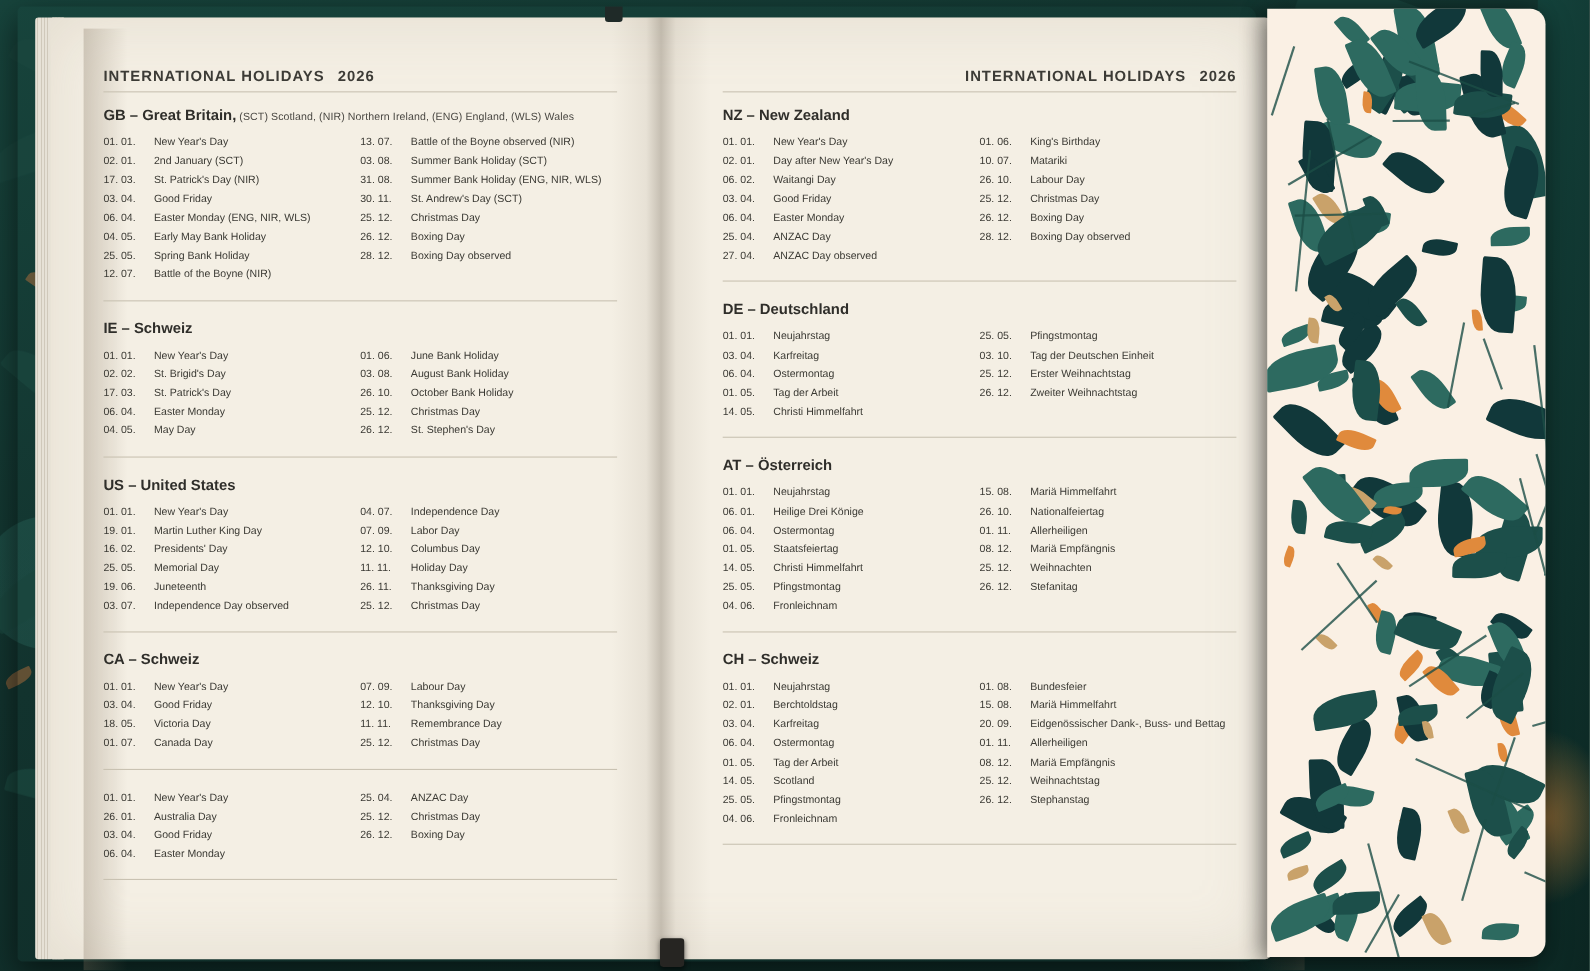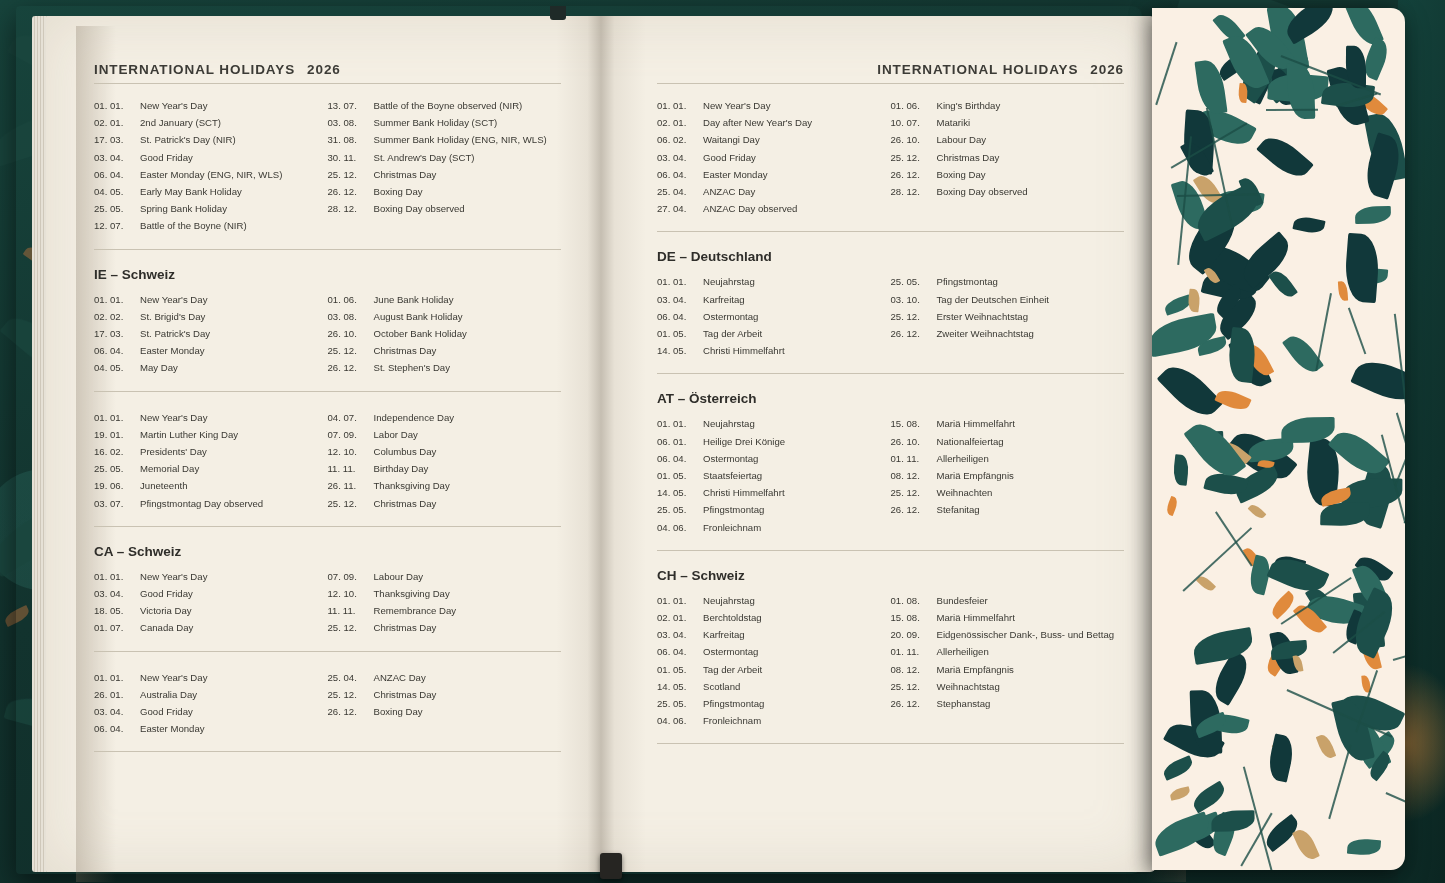--- a/index.html
+++ b/index.html
@@ -253,20 +253,21 @@
       <div class="corner-shadow"></div>
       <div class="corner-shadow r"></div>
 
       <div class="page-half left">
         <div class="page-header">
           <span>INTERNATIONAL HOLIDAYS</span>
           <span class="yr">2026</span>
         </div>
         <div id="left-countries">
             <div class="country">
+              <div class="country-title">GB – Great Britain,<span class="sub"> (SCT) Scotland, (NIR) Northern Ireland, (ENG) England, (WLS) Wales</span></div>
               <div class="cols">
                 <div class="col">
                   <div class="hol">
                     <span class="date">01. 01.</span>
                     <span class="name">New Year's Day</span>
                   </div>
                   <div class="hol">
                     <span class="date">02. 01.</span>
                     <span class="name">2nd January (SCT)</span>
                   </div>
@@ -372,20 +373,21 @@
                   </div>
                   <div class="hol">
                     <span class="date">26. 12.</span>
                     <span class="name">St. Stephen's Day</span>
                   </div>
                 </div>
               </div>
               <div class="rule"></div>
             </div>
             <div class="country">
+              <div class="country-title">US – United States</div>
               <div class="cols">
                 <div class="col">
                   <div class="hol">
                     <span class="date">01. 01.</span>
                     <span class="name">New Year's Day</span>
                   </div>
                   <div class="hol">
                     <span class="date">19. 01.</span>
                     <span class="name">Martin Luther King Day</span>
                   </div>
@@ -396,39 +398,39 @@
                   <div class="hol">
                     <span class="date">25. 05.</span>
                     <span class="name">Memorial Day</span>
                   </div>
                   <div class="hol">
                     <span class="date">19. 06.</span>
                     <span class="name">Juneteenth</span>
                   </div>
                   <div class="hol">
                     <span class="date">03. 07.</span>
-                    <span class="name">Pfingstmontag Day observed</span>
+                    <span class="name">Independence Day observed</span>
                   </div>
                 </div>
                 <div class="col">
                   <div class="hol">
                     <span class="date">04. 07.</span>
                     <span class="name">Independence Day</span>
                   </div>
                   <div class="hol">
                     <span class="date">07. 09.</span>
                     <span class="name">Labor Day</span>
                   </div>
                   <div class="hol">
                     <span class="date">12. 10.</span>
                     <span class="name">Columbus Day</span>
                   </div>
                   <div class="hol">
                     <span class="date">11. 11.</span>
-                    <span class="name">Birthday Day</span>
+                    <span class="name">Holiday Day</span>
                   </div>
                   <div class="hol">
                     <span class="date">26. 11.</span>
                     <span class="name">Thanksgiving Day</span>
                   </div>
                   <div class="hol">
                     <span class="date">25. 12.</span>
                     <span class="name">Christmas Day</span>
                   </div>
                 </div>
@@ -517,20 +519,21 @@
           </div>
       </div>
 
       <div class="page-half right">
         <div class="page-header">
           <span>INTERNATIONAL HOLIDAYS</span>
           <span class="yr">2026</span>
         </div>
         <div id="right-countries">
             <div class="country">
+              <div class="country-title">NZ – New Zealand</div>
               <div class="cols">
                 <div class="col">
                   <div class="hol">
                     <span class="date">01. 01.</span>
                     <span class="name">New Year's Day</span>
                   </div>
                   <div class="hol">
                     <span class="date">02. 01.</span>
                     <span class="name">Day after New Year's Day</span>
                   </div>

